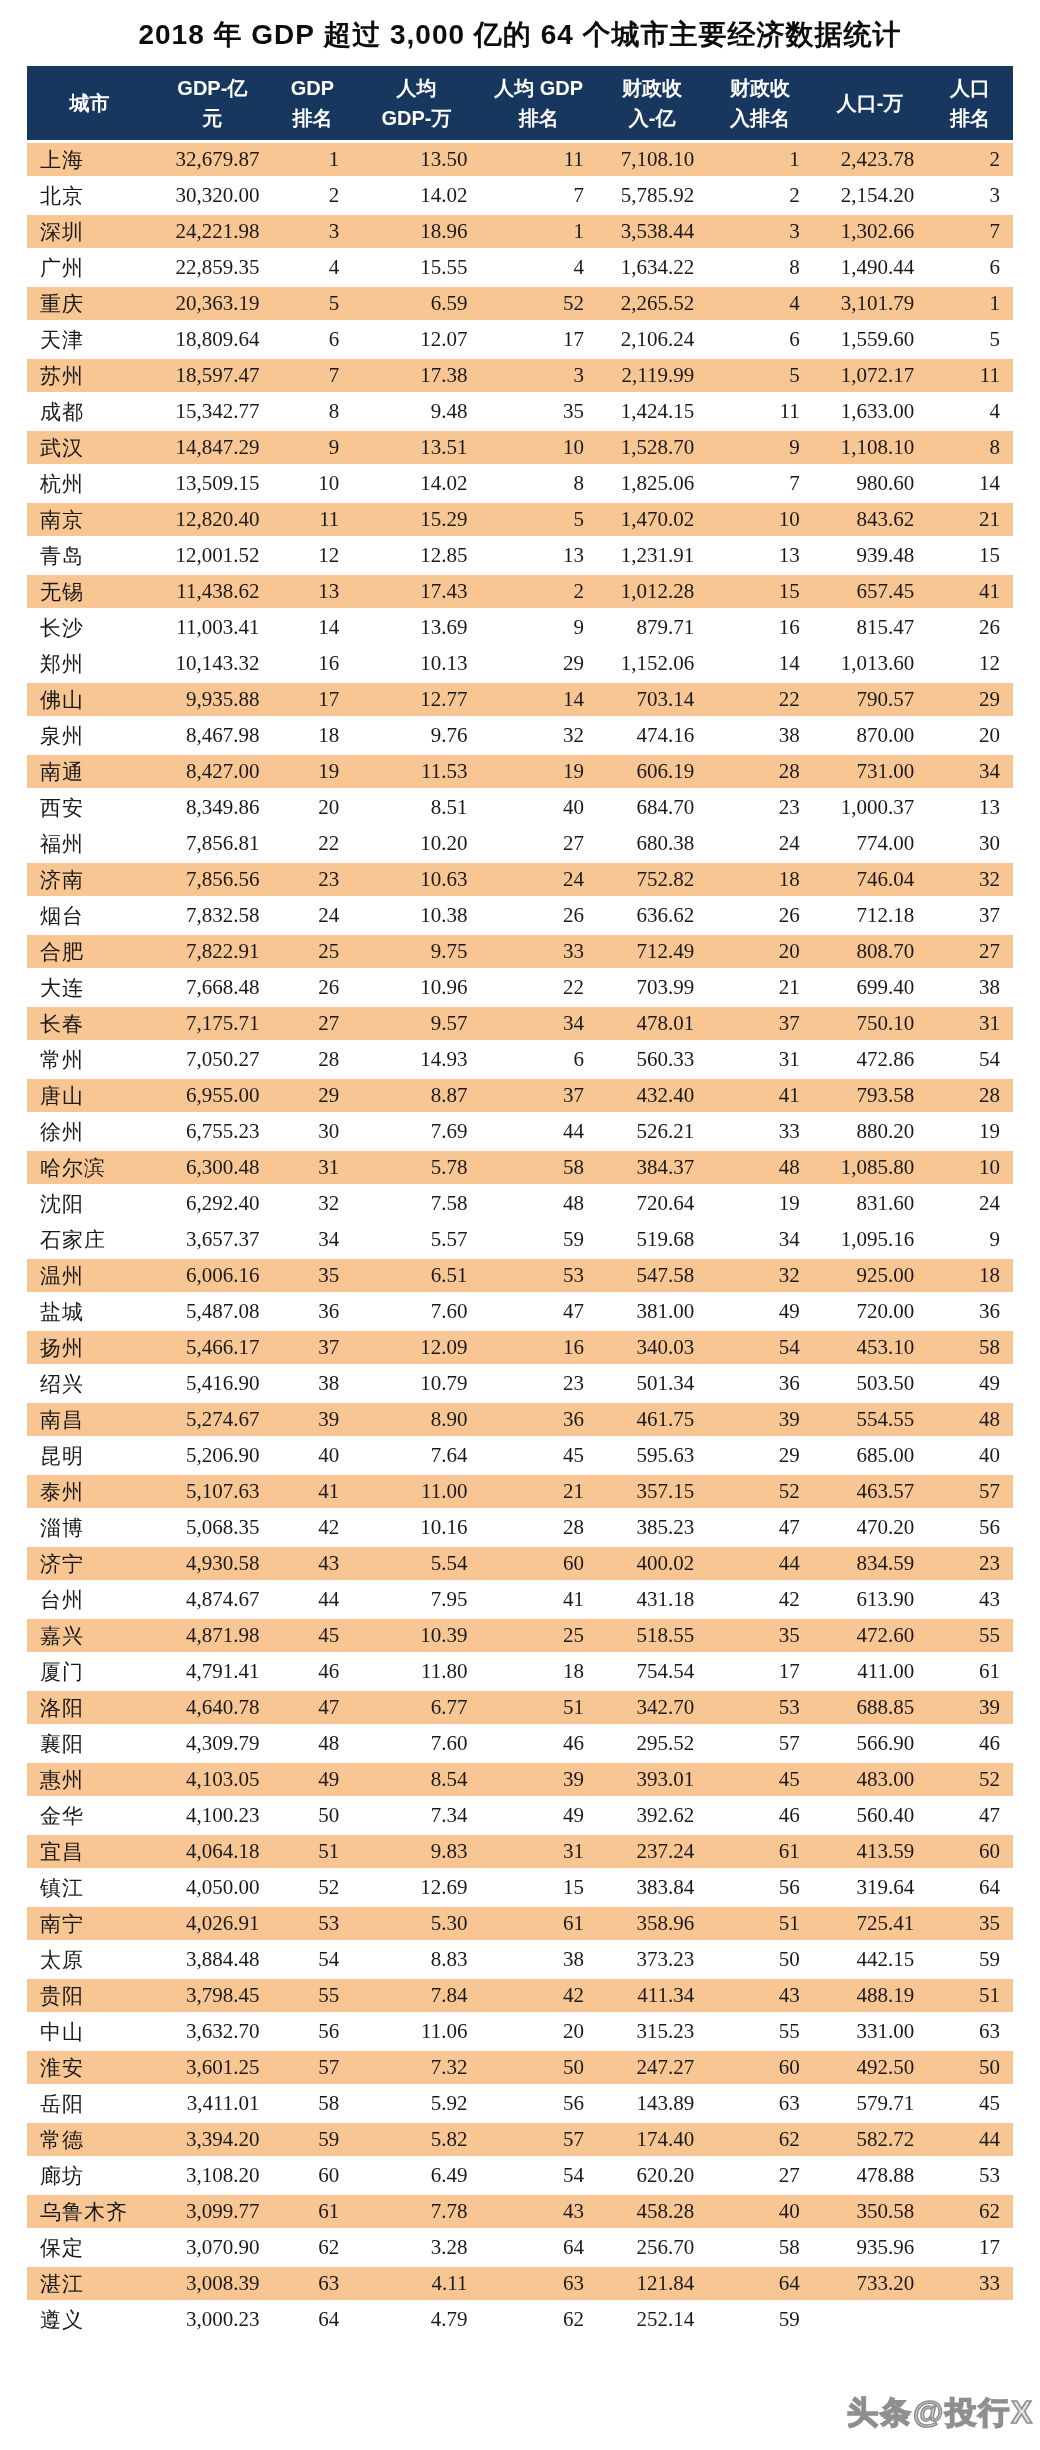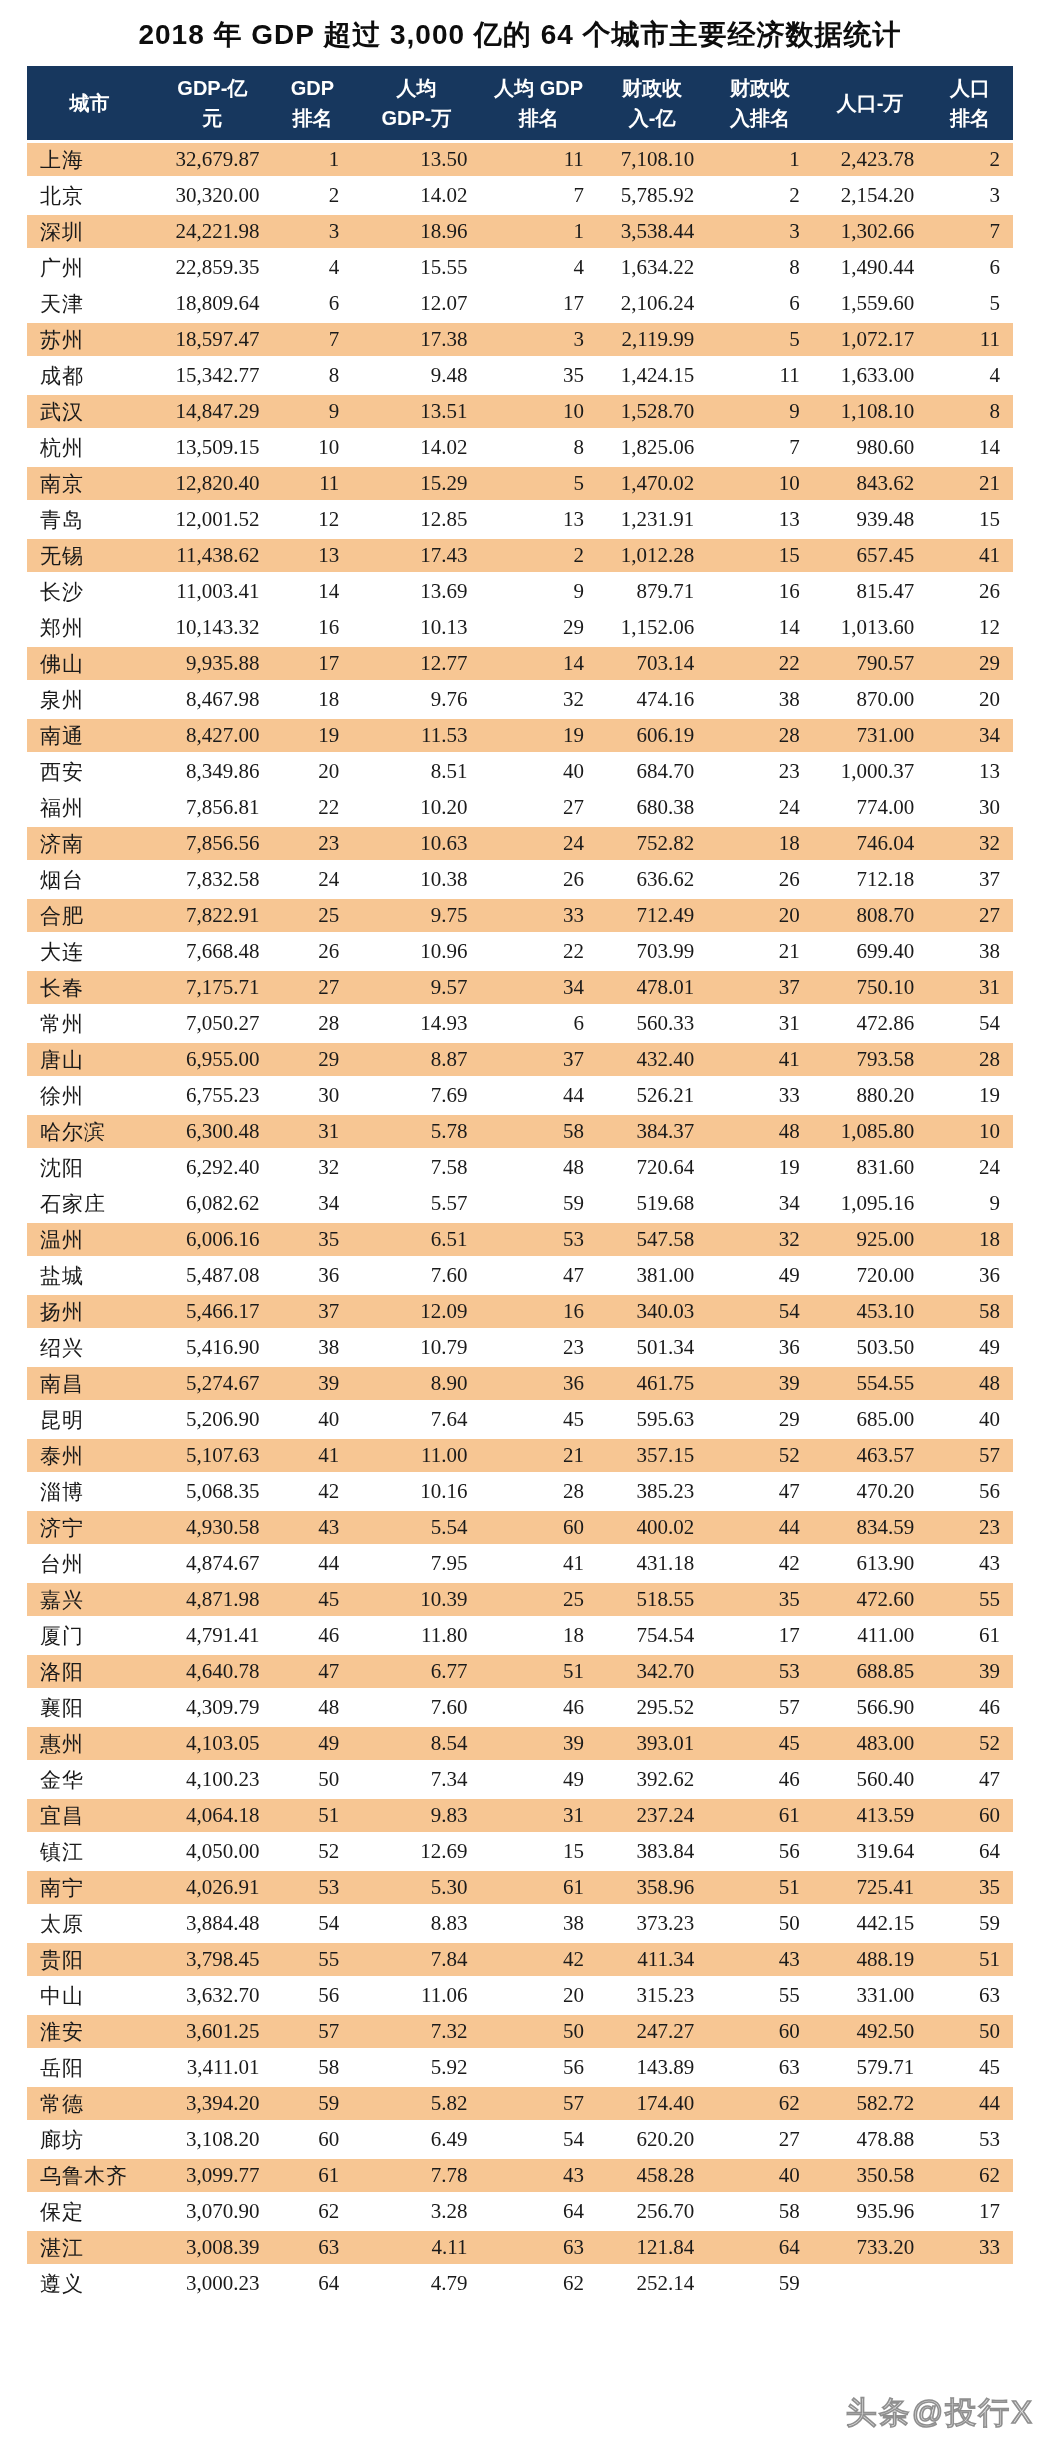--- a/index.html
+++ b/index.html
@@ -75,21 +75,21 @@
   td.num {
     text-align: right;
     padding-right: 13px;
     font-variant-numeric: tabular-nums;
   }
   .watermark {
     position: absolute;
     right: 6px;
     bottom: 16px;
     font-family: "Liberation Sans", sans-serif;
-    font-weight: 400;
+    font-weight: 700;
     font-size: 31px;
     letter-spacing: 2px;
     color: rgba(255,255,255,0.55);
     -webkit-text-stroke: 1.6px #8f8f8f;
     text-shadow: 0 0 1px #bdbdbd;
     pointer-events: none;
     white-space: nowrap;
   }
 </style>
 </head>
@@ -168,20 +168,31 @@
           <td class="city">广州</td>
           <td class="num">22,859.35</td>
           <td class="num">4</td>
           <td class="num">15.55</td>
           <td class="num">4</td>
           <td class="num">1,634.22</td>
           <td class="num">8</td>
           <td class="num">1,490.44</td>
           <td class="num">6</td>
         </tr>
+        <tr class="stripe">
+          <td class="city">重庆</td>
+          <td class="num">20,363.19</td>
+          <td class="num">5</td>
+          <td class="num">6.59</td>
+          <td class="num">52</td>
+          <td class="num">2,265.52</td>
+          <td class="num">4</td>
+          <td class="num">3,101.79</td>
+          <td class="num">1</td>
+        </tr>
         <tr>
           <td class="city">天津</td>
           <td class="num">18,809.64</td>
           <td class="num">6</td>
           <td class="num">12.07</td>
           <td class="num">17</td>
           <td class="num">2,106.24</td>
           <td class="num">6</td>
           <td class="num">1,559.60</td>
           <td class="num">5</td>
@@ -445,21 +456,21 @@
           <td class="num">32</td>
           <td class="num">7.58</td>
           <td class="num">48</td>
           <td class="num">720.64</td>
           <td class="num">19</td>
           <td class="num">831.60</td>
           <td class="num">24</td>
         </tr>
         <tr>
           <td class="city">石家庄</td>
-          <td class="num">6,082.62</td>
+          <td class="num">3,657.37</td>
           <td class="num">34</td>
           <td class="num">5.57</td>
           <td class="num">59</td>
           <td class="num">519.68</td>
           <td class="num">34</td>
           <td class="num">1,095.16</td>
           <td class="num">9</td>
         </tr>
         <tr class="stripe">
           <td class="city">温州</td>

